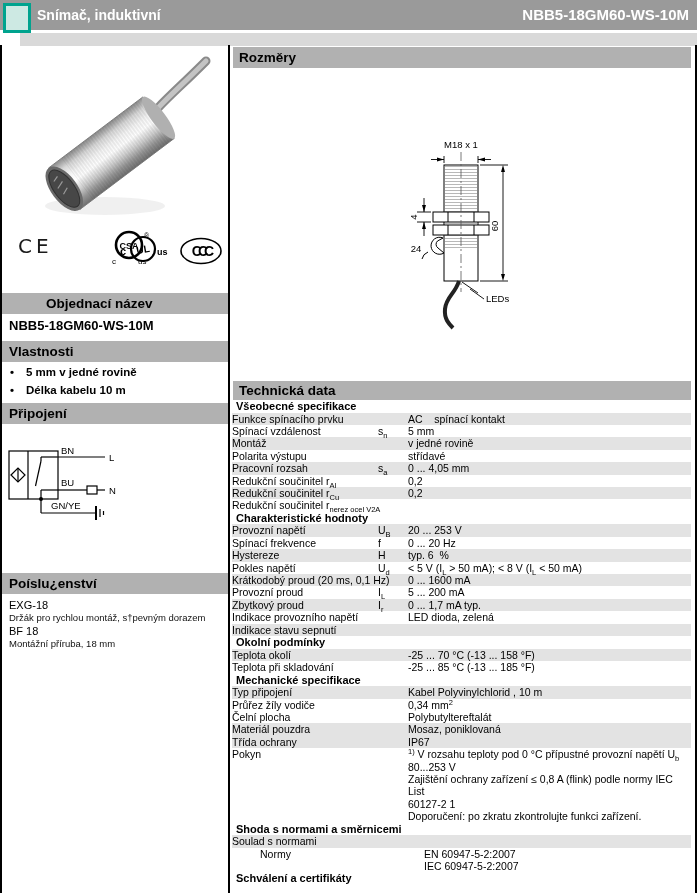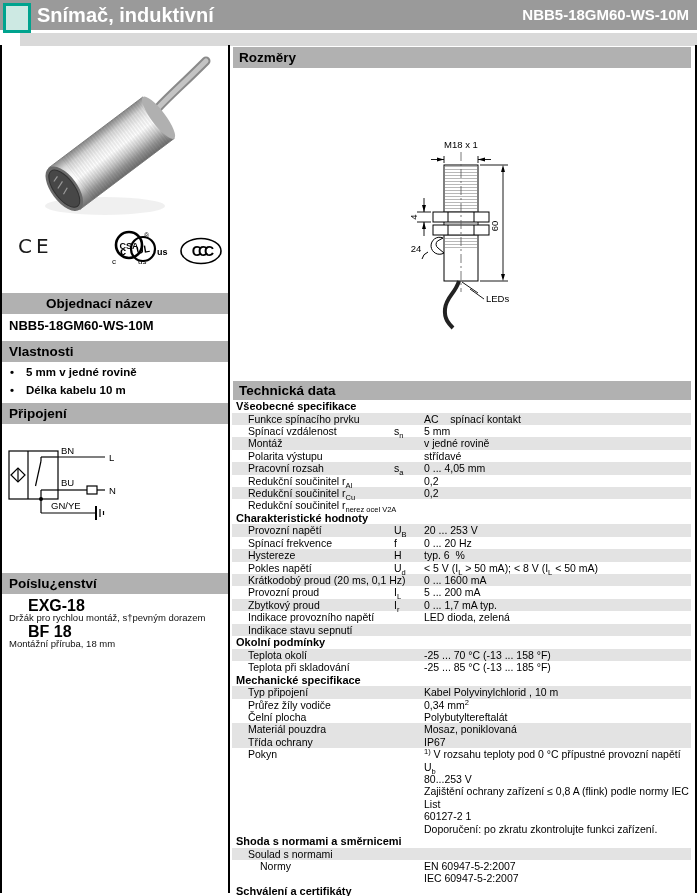--- a/index.html
+++ b/index.html
@@ -3,53 +3,53 @@
 <meta charset="utf-8">
 <style>
   html,body{margin:0;padding:0;background:#fff;}
   .page{position:relative;width:697px;height:896px;background:#fff;
         font-family:"Liberation Sans",sans-serif;color:#000;overflow:hidden;}
   
   .topbar{position:absolute;left:0;top:0;width:697px;height:30px;background:#9a9a9a;}
   .brandbox{position:absolute;left:3px;top:3px;width:22px;height:24px;
             background:#cde9e3;border:3px solid #00a38e;}
   .topbar .title{position:absolute;left:37px;top:0;line-height:30px;
-                 font-size:20px;font-weight:bold;color:#fff;}
+                 font-size:14px;font-weight:bold;color:#fff;}
   .topbar .product{position:absolute;right:8px;top:0;line-height:30px;
                    font-size:15px;font-weight:bold;color:#fff;}
   .substrip{position:absolute;left:20px;top:33px;width:677px;height:13px;background:#d9d9d9;}
   .vdivider{position:absolute;left:228px;top:45px;width:2px;height:848px;background:#000;}
   .lborder{position:absolute;left:0;top:45px;width:2px;height:848px;background:#000;}
   .rborder{position:absolute;left:695px;top:45px;width:2px;height:848px;background:#000;}
   
   .lbar{position:absolute;left:2px;width:226px;height:21px;background:#b1b1b1;
         font-size:13.5px;font-weight:bold;line-height:21px;padding-left:7px;box-sizing:border-box;}
   .rbar{position:absolute;left:233px;width:458px;height:19px;background:#b1b1b1;
         font-size:13.5px;font-weight:bold;line-height:19px;padding-left:6px;box-sizing:border-box;}
   .ordervalue{position:absolute;left:9px;top:318px;font-size:13px;font-weight:bold;}
   .features{position:absolute;left:10px;top:364px;width:210px;}
   .feat{display:flex;font-size:11.5px;font-weight:bold;line-height:17.5px;}
   .feat .dot{width:16px;}
   .accessories{position:absolute;left:9px;top:597px;width:214px;}
-  .acc-name{font-size:16px;font-weight:bold;line-height:13px;margin-top:2px;margin-left:19px;}
+  .acc-name{font-size:11px;font-weight:normal;line-height:13px;margin-top:2px;}
   .acc-desc{font-size:9.5px;line-height:11px;color:#111;}
   
   .logos{position:absolute;left:8px;top:228px;width:219px;height:42px;}
   .logo{position:absolute;}
   .ce-text{font-size:20px;letter-spacing:4px;color:#1a1a1a;font-family:"DejaVu Sans",sans-serif;}
   
   .photo{position:absolute;left:10px;top:48px;}
   .wiring{position:absolute;left:8px;top:440px;}
   .dims{position:absolute;left:250px;top:90px;}
   
   #tech-table{position:absolute;left:232px;top:400px;width:459px;}
   .tsec{font-weight:bold;font-size:11px;line-height:12.6px;padding-left:4px;}
   .trow{display:flex;font-size:10.5px;line-height:12.4px;min-height:12.4px;}
   .trow.alt{background:#e3e3e3;}
-  .tl{flex:none;width:146px;padding-left:16px;white-space:nowrap;}
+  .tl{flex:none;width:146px;white-space:nowrap;}
   .tl.ind2{padding-left:28px;width:134px;}
   .ts{flex:none;width:30px;white-space:nowrap;}
   .tv{flex:1;white-space:pre-wrap;}
   sub{font-size:7.5px;line-height:0;}
   sup{font-size:7.5px;line-height:0;}
   svg text{font-family:"Liberation Sans",sans-serif;}
 </style>
 </head>
 <body>
 

